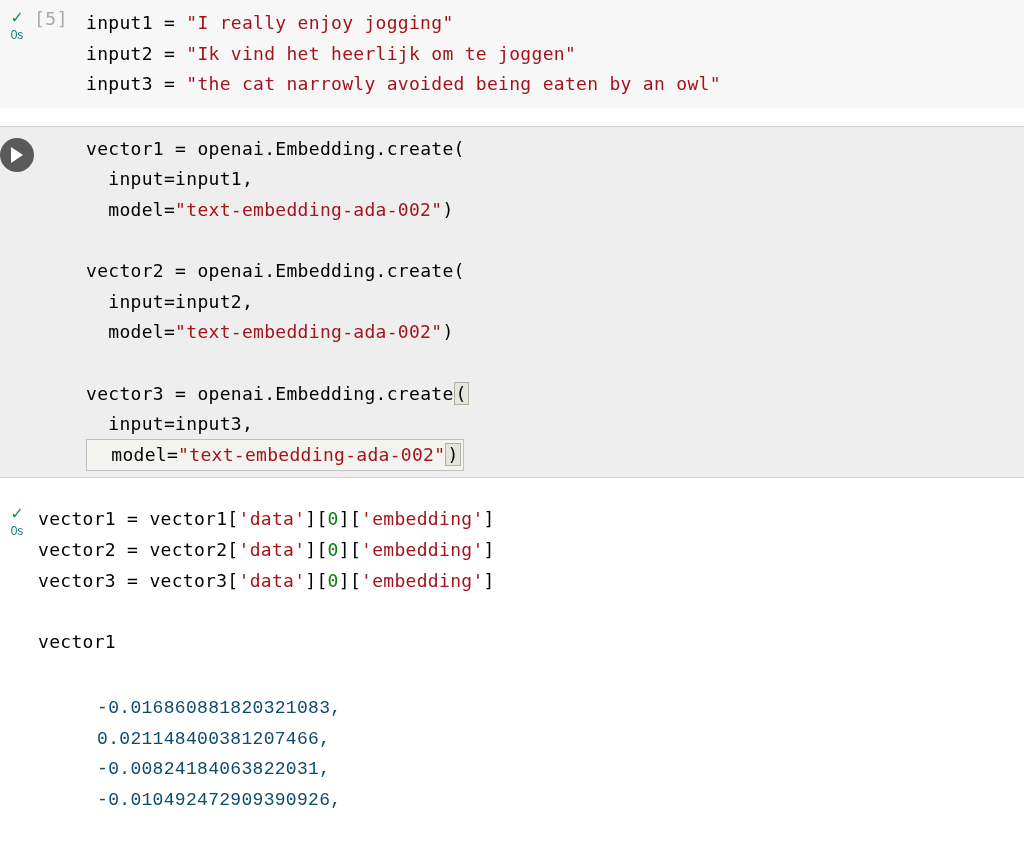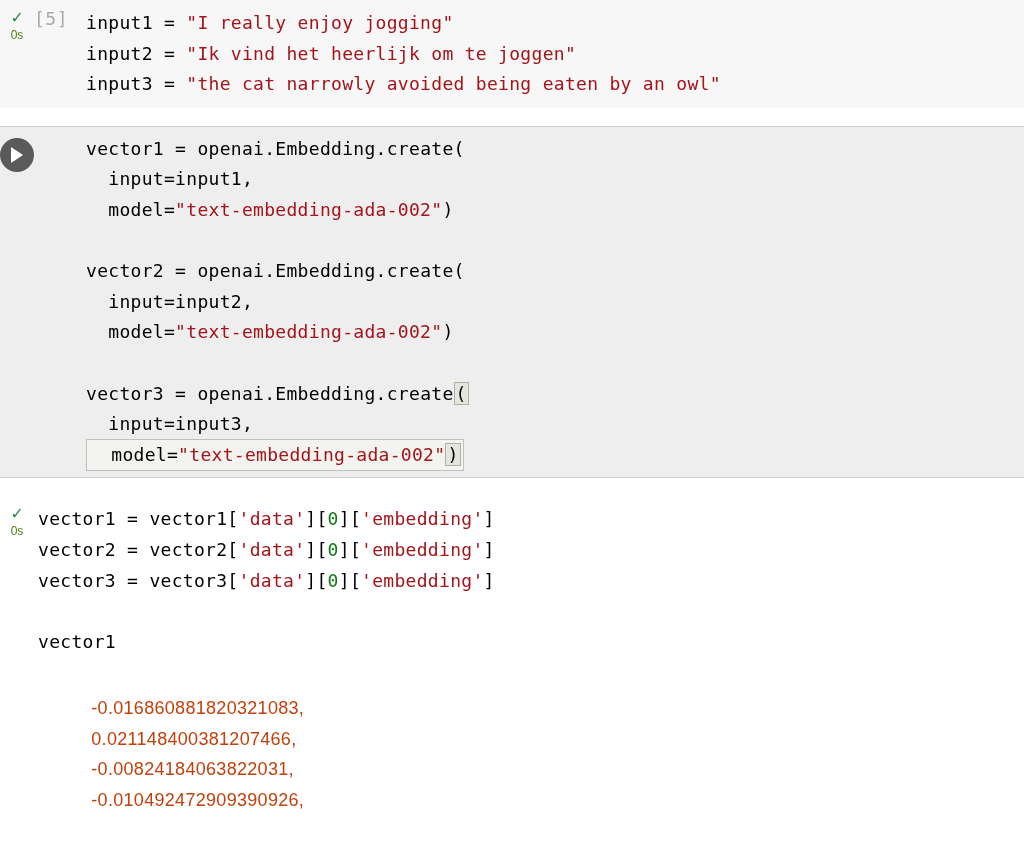--- a/index.html
+++ b/index.html
@@ -23,21 +23,21 @@
     flex: 0 0 34px;
     padding-top: 8px;
     text-align: center;
   }
   .check {
     color: #1a8f3f;
     font-size: 18px;
     line-height: 18px;
   }
   .time {
-    color: #4d7c0f;
+    color: #0f766e;
     font-size: 12px;
     font-family: -apple-system, Arial, sans-serif;
     margin-top: 2px;
   }
   .run-btn {
     width: 34px;
     height: 34px;
     border-radius: 50%;
     background: #5a5a5a;
     display: flex;
@@ -91,23 +91,23 @@
     background: #e5e5dd;
     border: 1px solid #b0b0a0;
     padding: 0 1px;
     margin: -1px 0;
   }
   .output {
     flex: 1;
     padding: 8px 0 8px 4px;
     white-space: pre;
     line-height: 1.7;
-    font-family: Liberation Sans, sans-serif;
+    font-family: Liberation Mono, monospace;
     letter-spacing: 0.3px;
-    color: #c2410c;
+    color: #0c4a6e;
   }
   .output-row {
     display: flex;
     align-items: stretch;
     margin-top: 20px;
   }
 </style>
 </head>
 <body>
 

